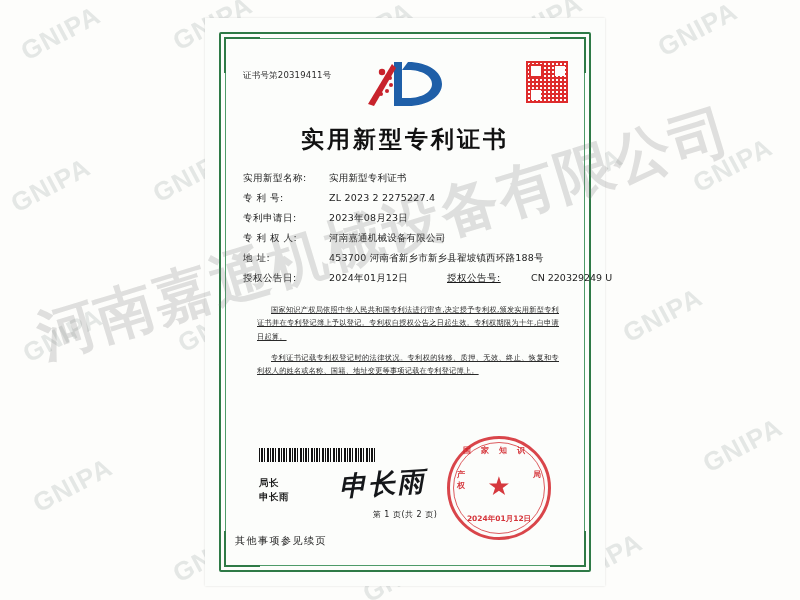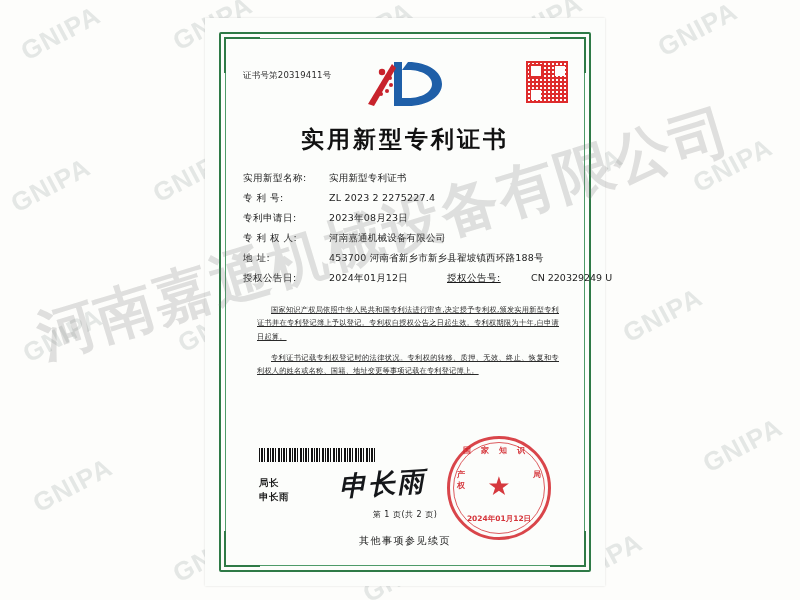--- a/index.html
+++ b/index.html
@@ -292,21 +292,21 @@
     bottom: 36px;
     text-align: center;
     font-size: 8px;
     color: #1b1b1b;
     letter-spacing: 0.5px;
   }
   #footnote {
     position: absolute;
     left: 0; right: 0;
     bottom: 8px;
-    text-align: center;
+    text-align: left;
     font-size: 10px;
     color: #1b1b1b;
     letter-spacing: 1.5px;
   }
 
   
   #company-wm {
     position: absolute;
     left: 40px;
     top: 300px;

